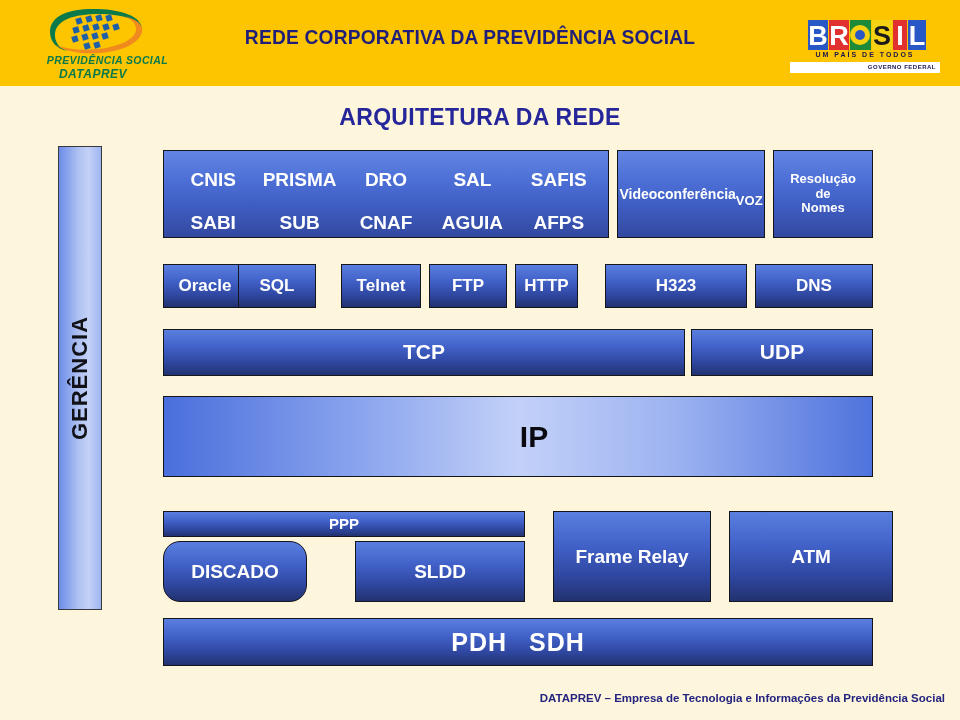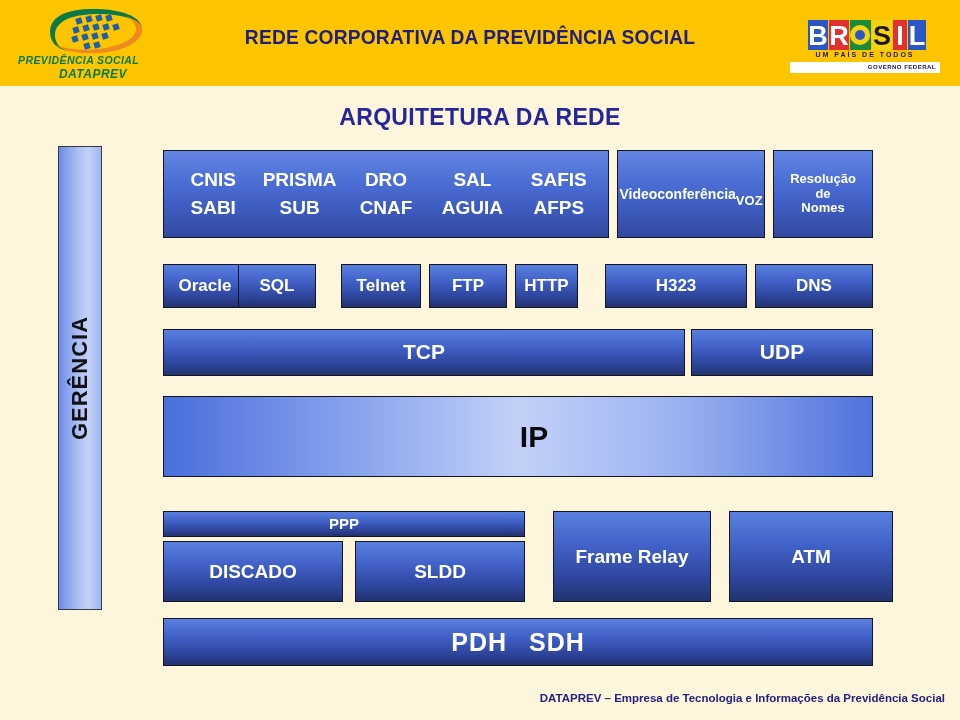--- a/index.html
+++ b/index.html
@@ -31,21 +31,21 @@
   }
   #prev-logo .swoosh-wrap {
     position: absolute;
     left: 24px; top: 2px;
     width: 104px; height: 50px;
   }
   #prev-logo .logo-caption {
     position: absolute;
     left: 0; top: 50px;
     width: 150px;
-    text-align: left;
+    text-align: right;
     font-size: 10.5px;
     font-weight: bold;
     font-style: italic;
     color: #0a7a4a;
     letter-spacing: 0.4px;
     white-space: nowrap;
   }
   #prev-logo .logo-sub {
     position: absolute;
     left: 0; top: 63px;
@@ -168,20 +168,21 @@
     flex-direction: column;
     justify-content: center;
   }
   #apps-box .approw {
     display: flex;
     width: 100%;
     justify-content: space-around;
     font-size: 19px;
     padding: 3px 6px;
     box-sizing: border-box;
+    margin-top: 15px;
   }
   #apps-box .approw span { flex: 1; }
 
   #video-box {
     left: 617px; top: 150px;
     width: 148px; height: 88px;
     flex-direction: row;
     justify-content: center;
     font-size: 14px;
   }
@@ -231,22 +232,23 @@
   }
 
   
   #ppp-box {
     left: 163px; top: 511px;
     width: 362px; height: 26px;
     font-size: 15px;
   }
   #discado-box {
     left: 163px; top: 541px;
-    width: 180px; height: 61px;
+    width: 144px; height: 61px;
     font-size: 19px;
+    border-radius: 17px;
   }
   #sldd-box {
     left: 355px; top: 541px;
     width: 170px; height: 61px;
     font-size: 19px;
   }
   #framerelay-box {
     left: 553px; top: 511px;
     width: 158px; height: 91px;
     font-size: 19px;

